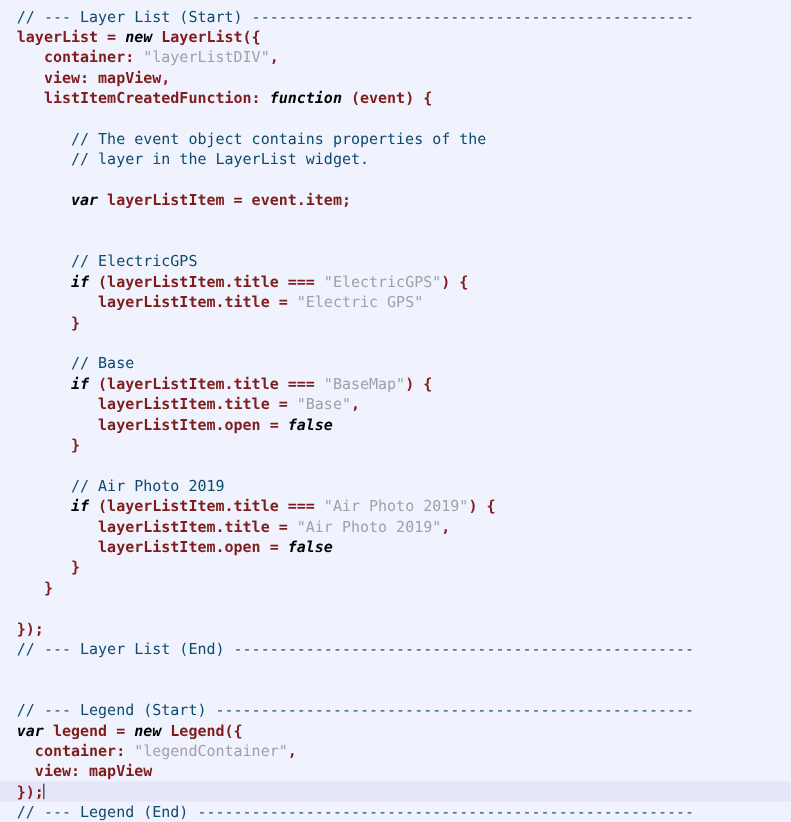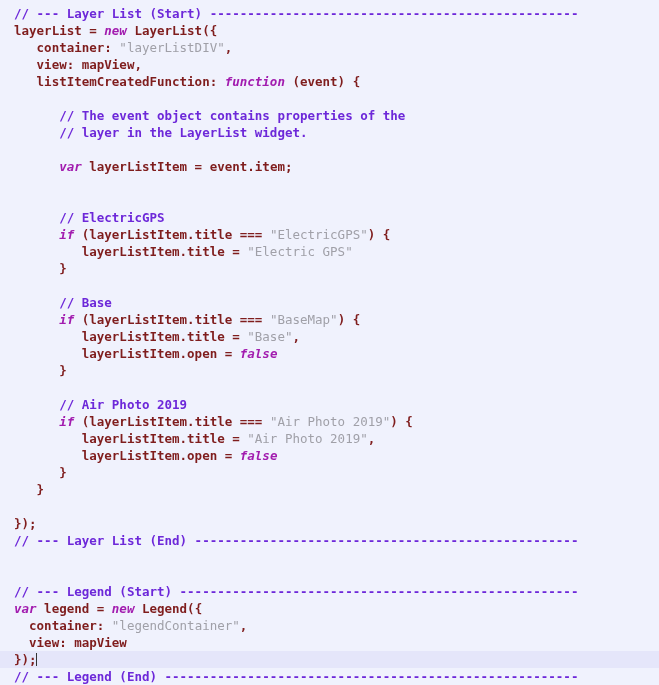--- a/index.html
+++ b/index.html
@@ -30,24 +30,24 @@
   .line {
     height: 17px;
     line-height: 17px;
     padding-left: 14px;
     white-space: pre;
     position: relative;
   }
   .line.current {
     background: #e5e6fa;
   }
-  .tok-comment { color: #6d28d9; font-weight: bold; }
+  .tok-comment { color: #0c4a6e; }
   .tok-plain   { color: #1a1a1a; }
   .tok-string  { color: #a0a0a8; }
-  .tok-kw      { color: #a21caf; font-weight: bold; font-style: italic; }
+  .tok-kw      { color: #000000; font-weight: bold; font-style: italic; }
   .tok-bold    { color: #7f1d1d; font-weight: bold; }
   .caret {
     display: inline-block;
     width: 0;
     border-left: 1px solid #333;
     height: 13px;
     vertical-align: -2px;
     margin-left: -1px;
   }
 </style>

